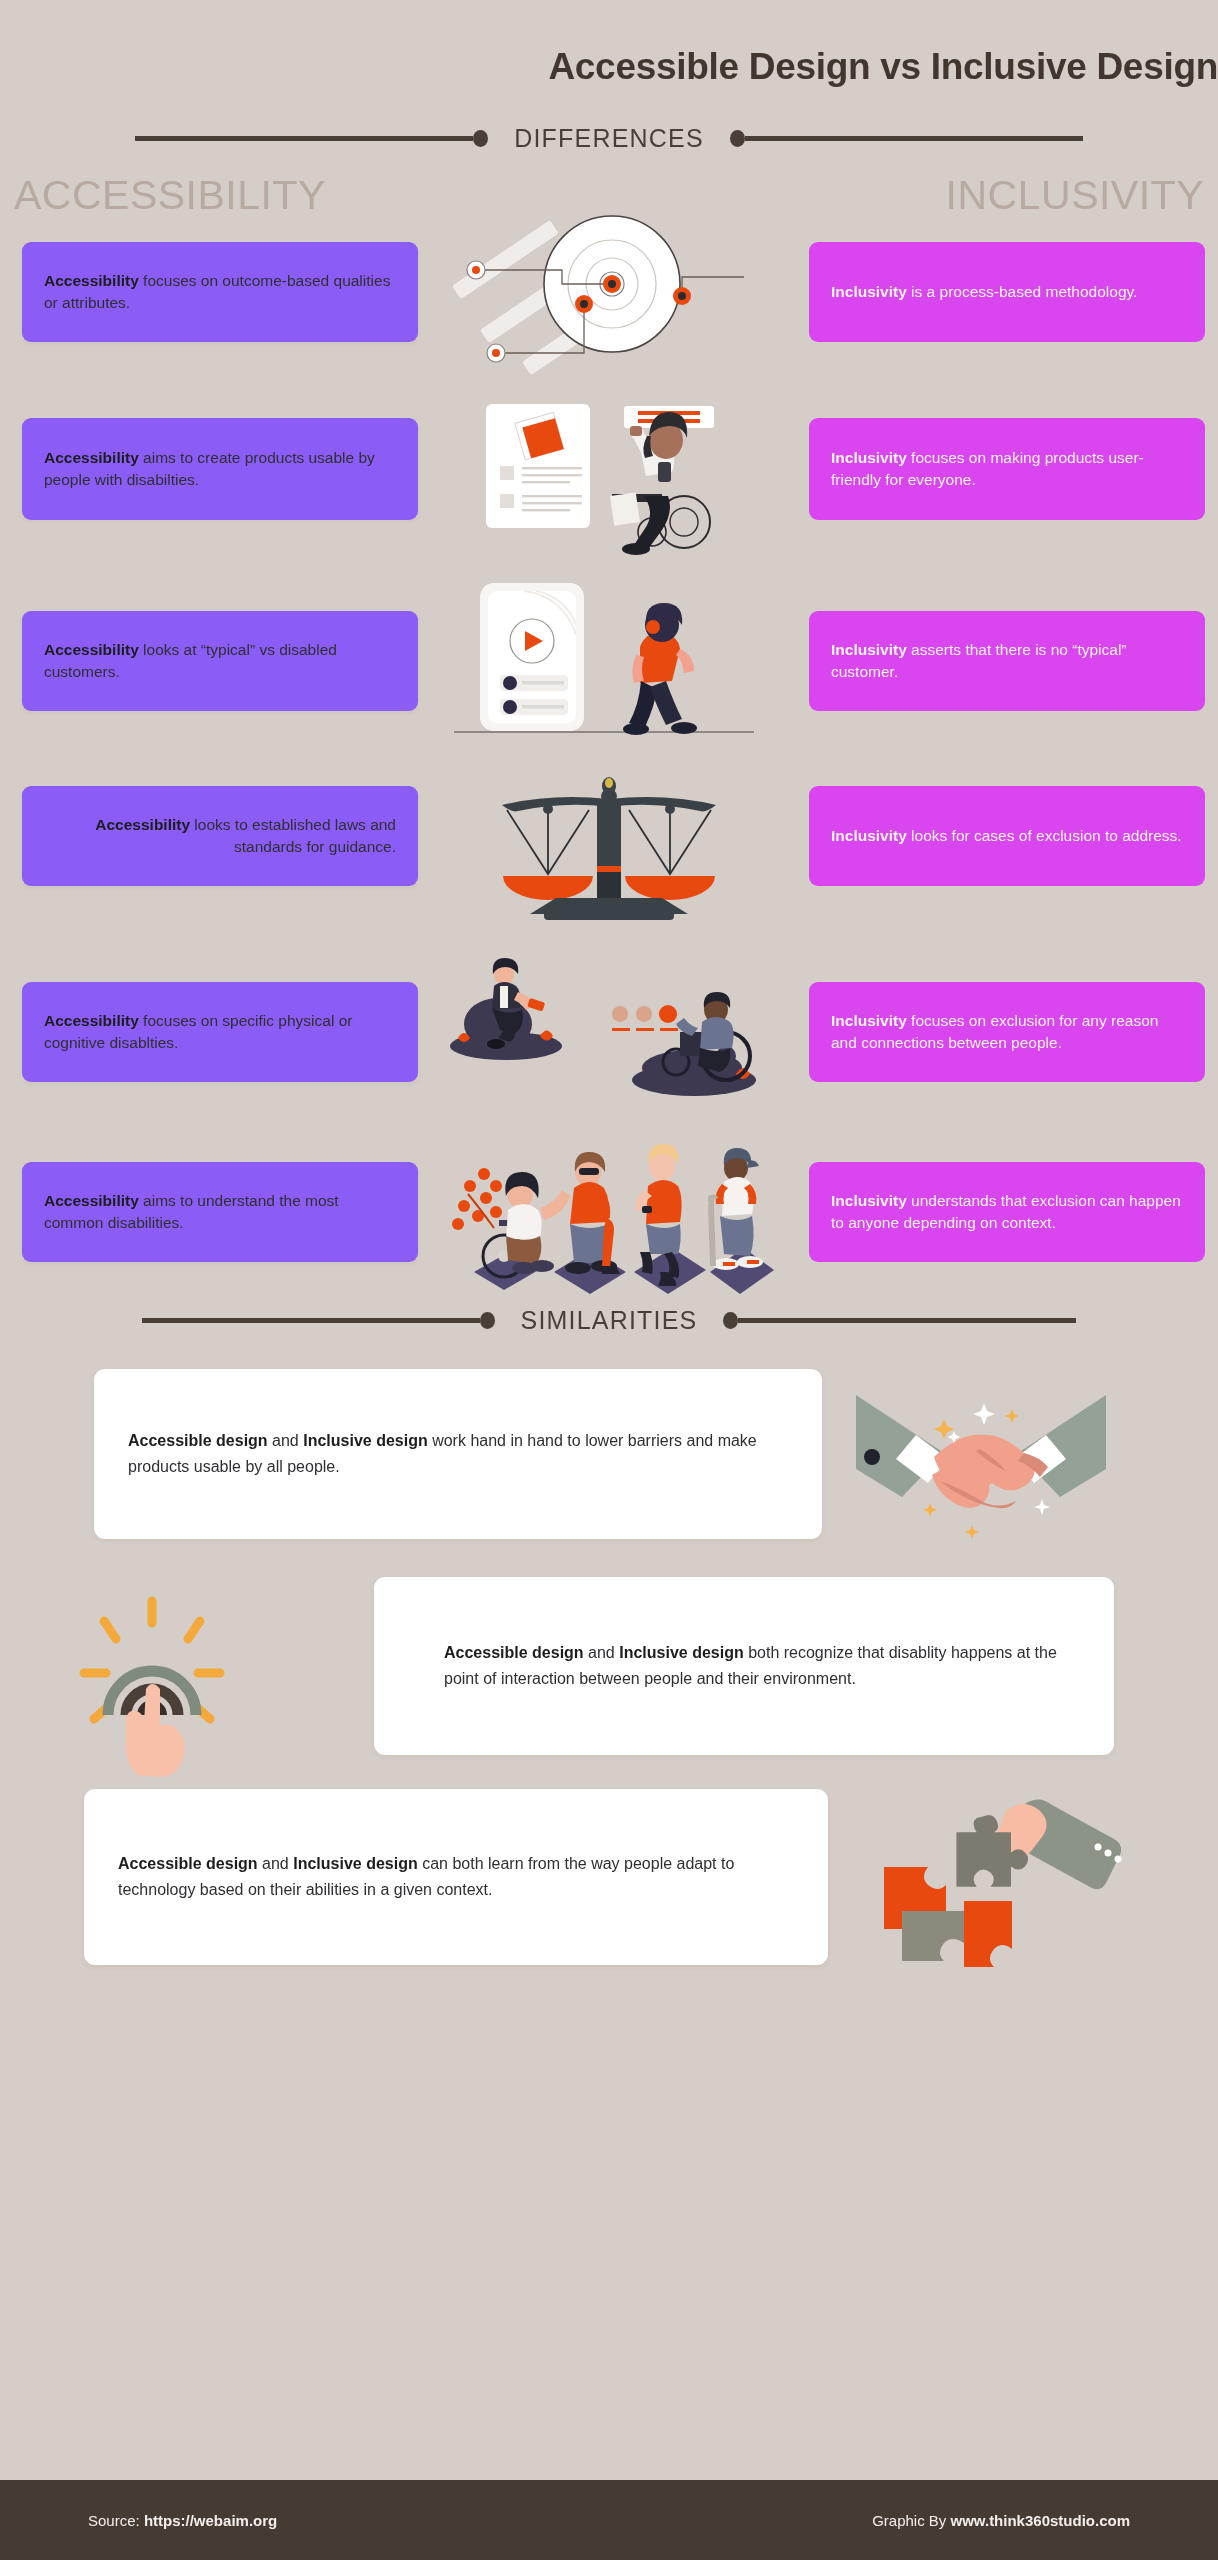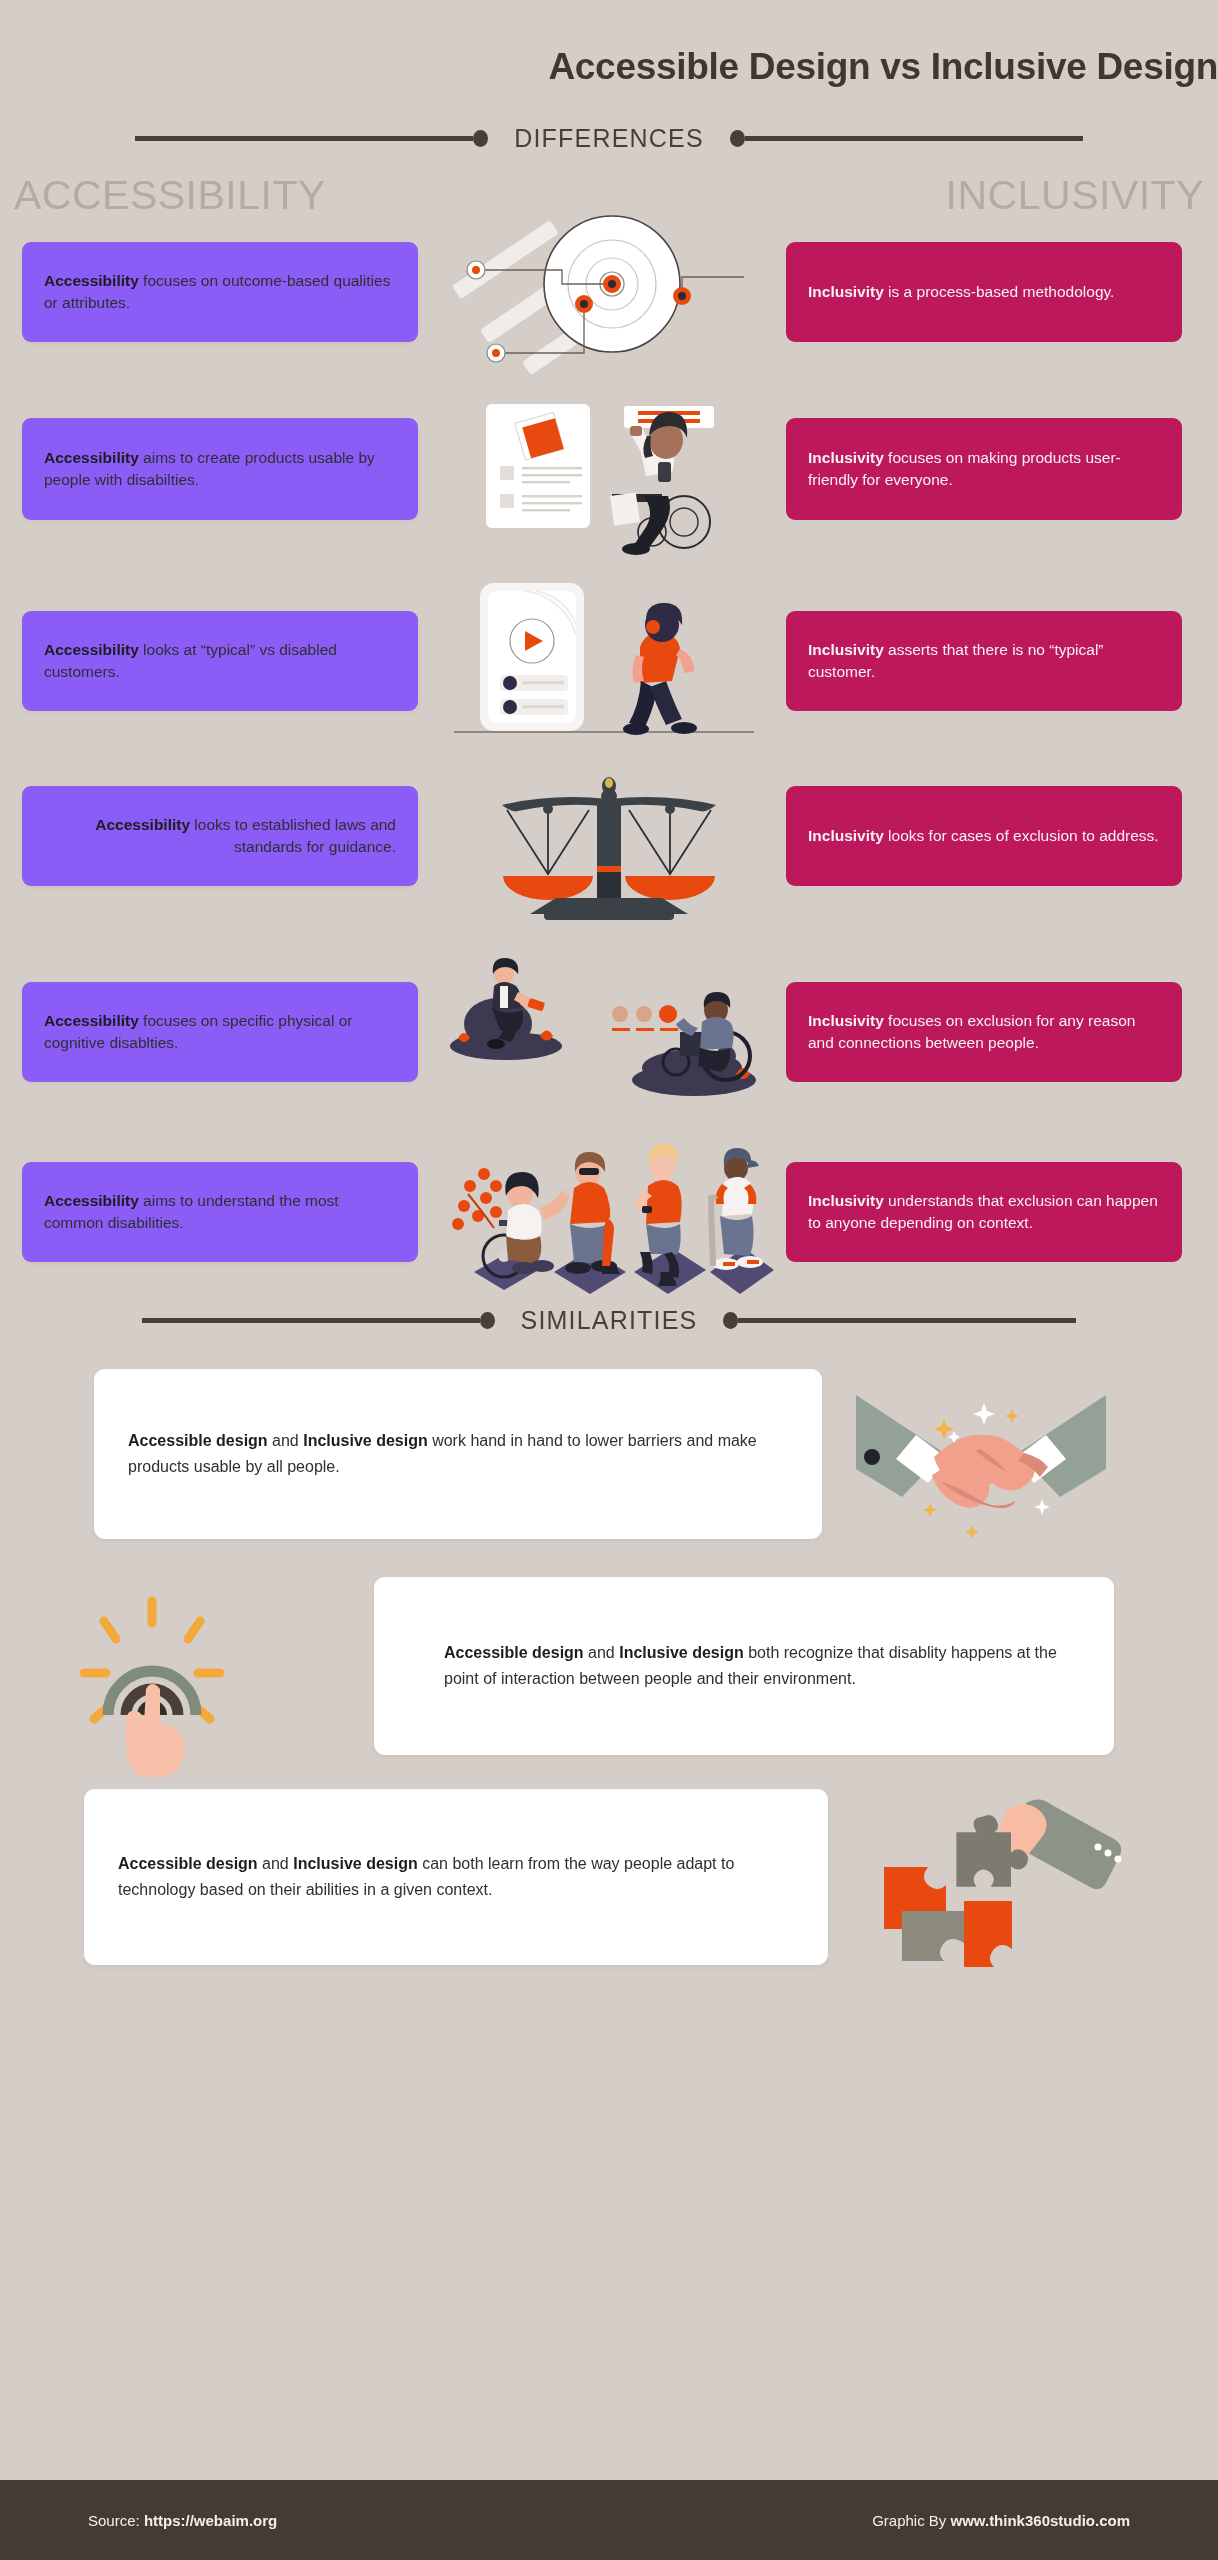--- a/index.html
+++ b/index.html
@@ -78,24 +78,24 @@
   }
   .card-left{
     left:22px;
     width:396px;
     min-height:100px;
     background:#8b5cf6;
     color:#2f2f33;
     box-shadow:0 2px 4px rgba(80,65,55,.06);
   }
   .card-right{
-    right:36px;
+    right:13px;
     width:396px;
     min-height:100px;
-    background:#be185d;
+    background:#d946ef;
     color:#f5f2ef;
   }
   .card b{ font-weight:bold; }
   .card-left b{ color:#1d1d1f; }
 
   
   .art{
     position:absolute;
     left:50%;
     transform:translateX(-50%);

